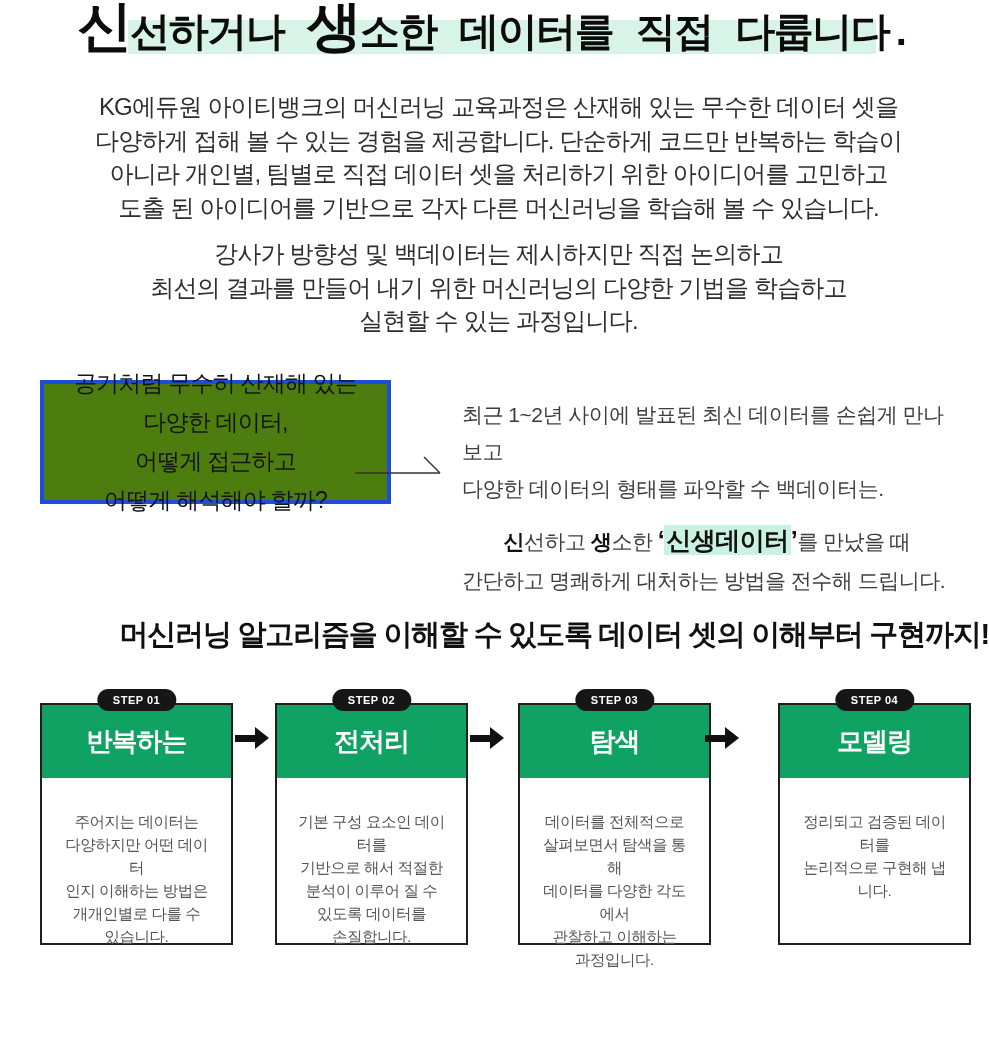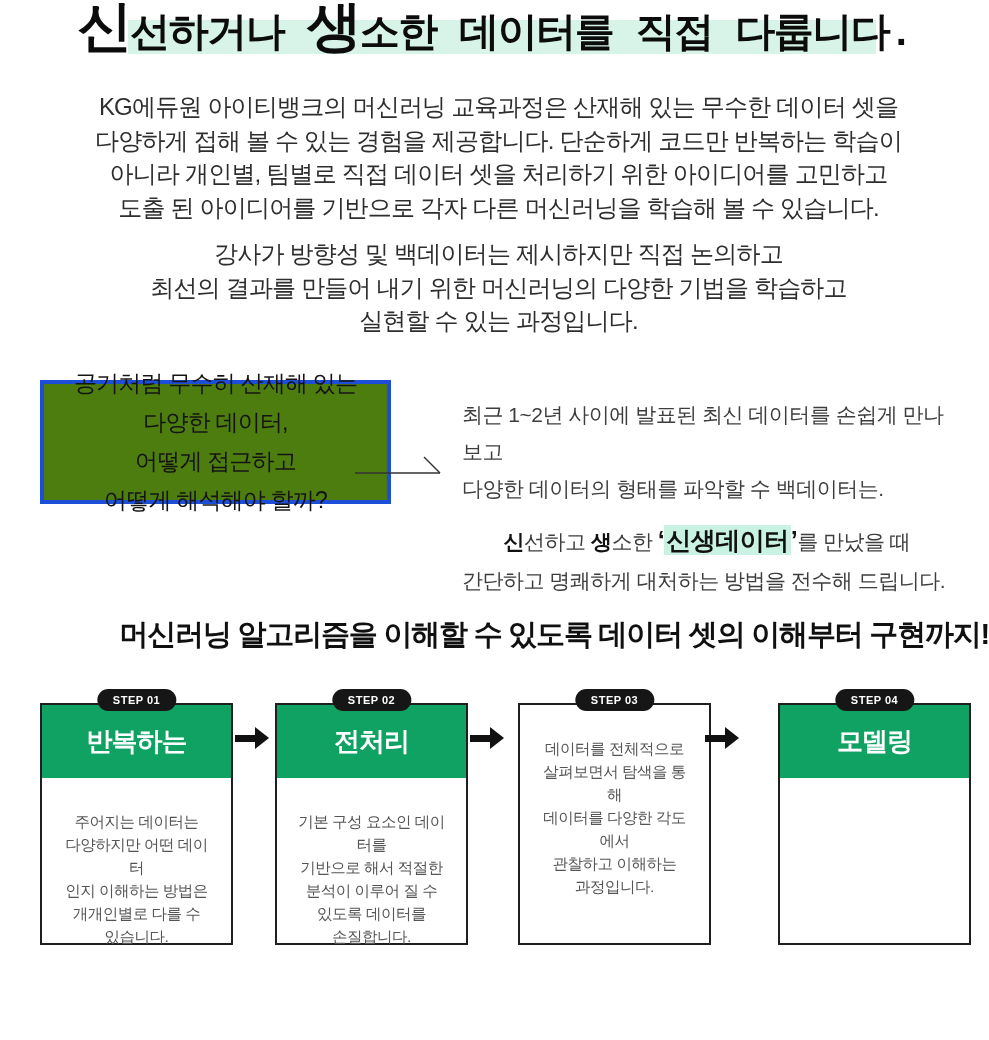--- a/index.html
+++ b/index.html
@@ -133,30 +133,33 @@
 손질합니다.</div>
   </div>
 
   <div class="arrow arr2">
       <span class="bar"></span>
       <span class="head"></span>
     </div>
 
   <div class="card card3">
     <div class="badge">STEP 03</div>
+    <div class="card-header">탐색</div>
     <div class="card-body">데이터를 전체적으로
 살펴보면서 탐색을 통해
 데이터를 다양한 각도에서
 관찰하고 이해하는
 과정입니다.</div>
   </div>
 
   <div class="arrow arr3">
       <span class="bar"></span>
       <span class="head"></span>
     </div>
 
   <div class="card card4">
     <div class="badge">STEP 04</div>
     <div class="card-header">모델링</div>
+    <div class="card-body">정리되고 검증된 데이터를
+논리적으로 구현해 냅니다.</div>
   </div>
 
 </div>
 
 </body></html>

